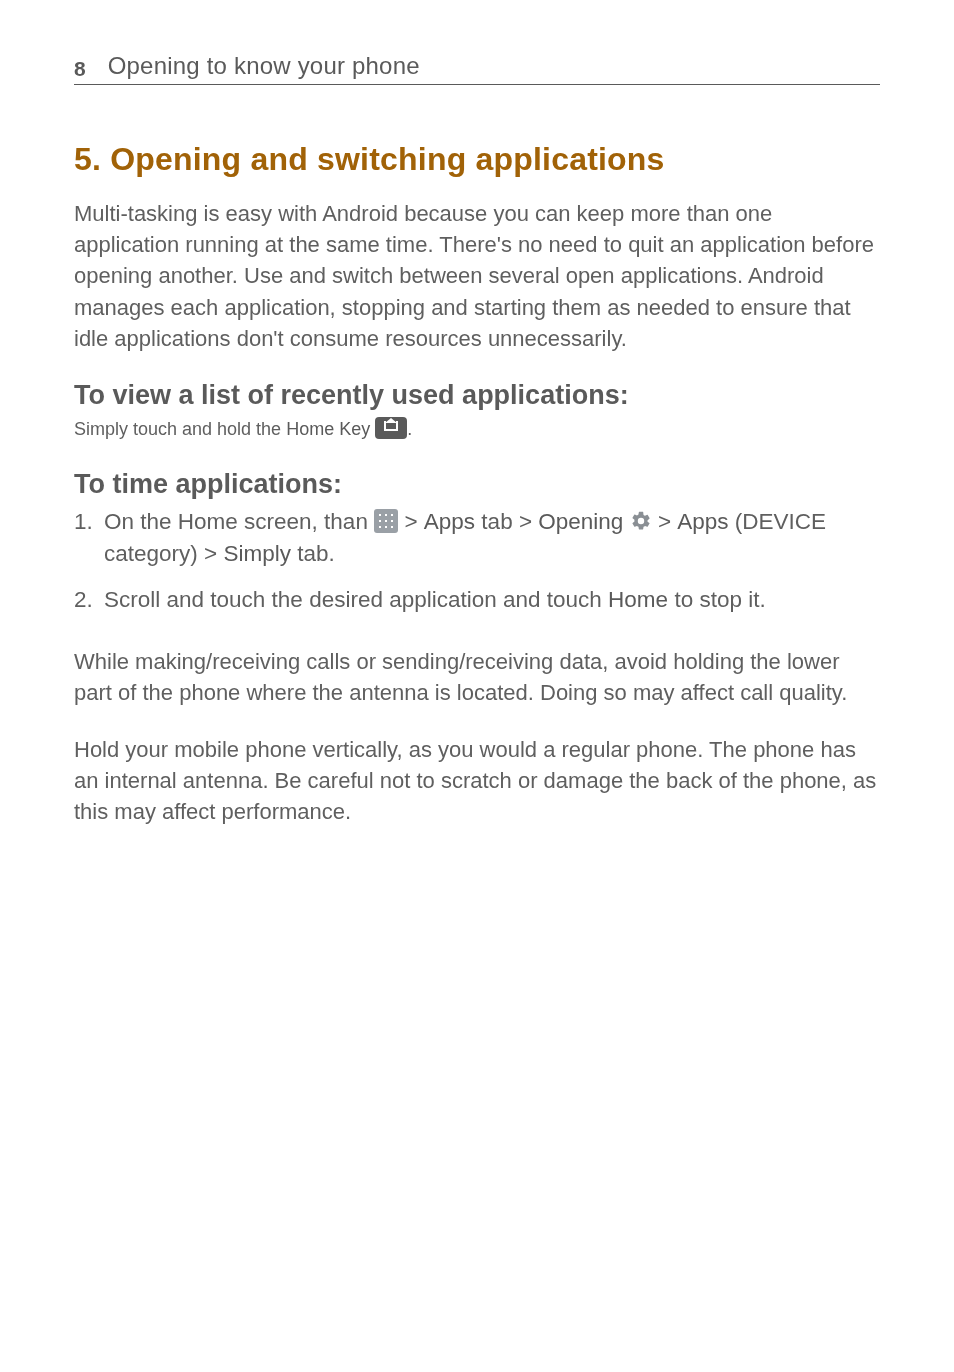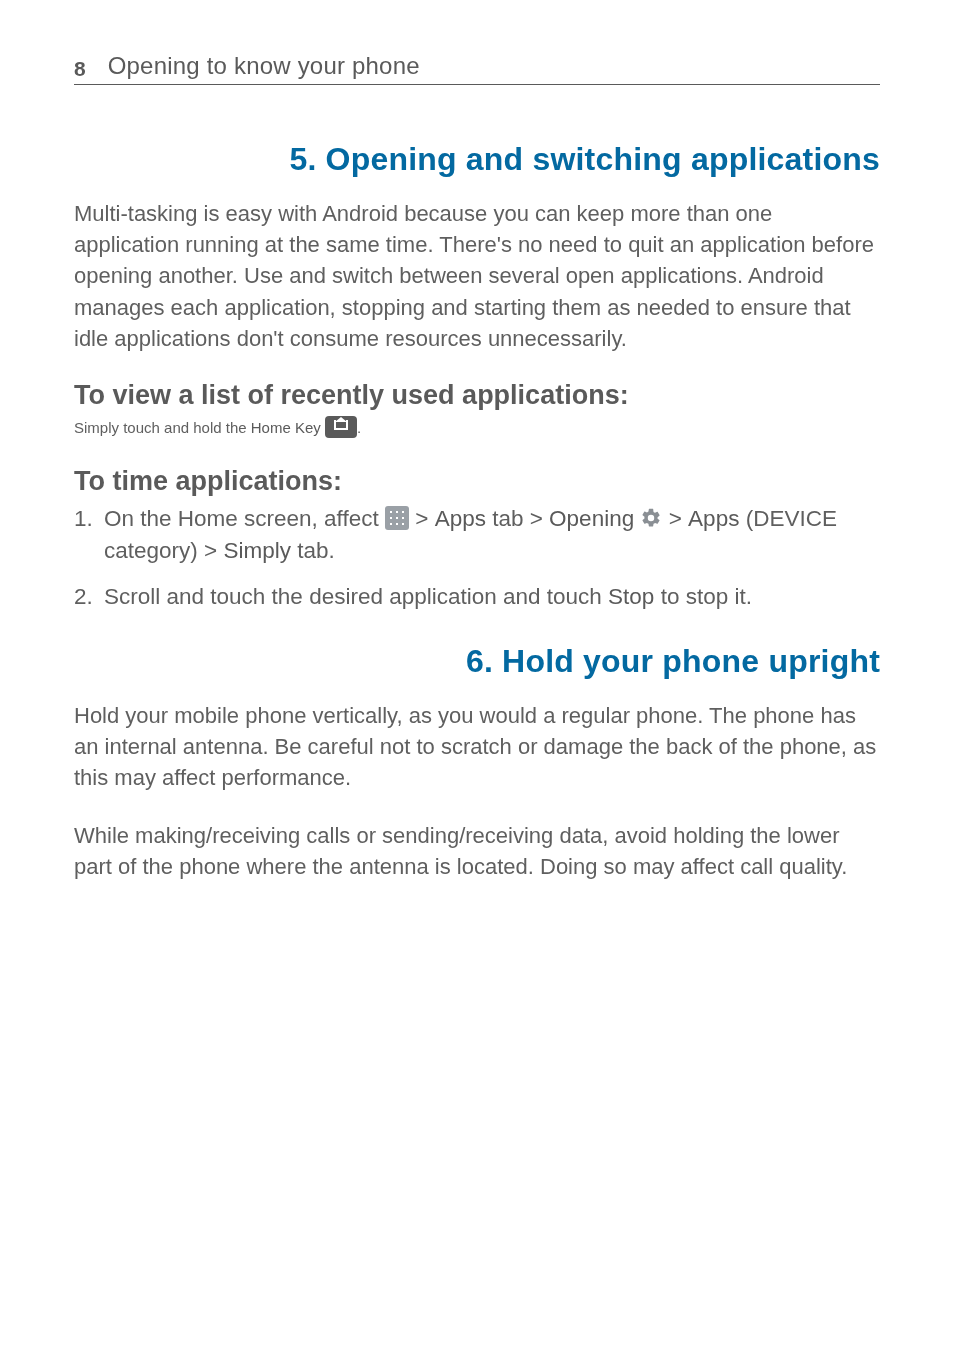--- a/index.html
+++ b/index.html
@@ -29,42 +29,41 @@
       position: relative;
       top: 2px;
     }
     .section-title {
       font-size: 24px;
       color: #5a5a5a;
       font-weight: 400;
       letter-spacing: 0.2px;
     }
     .h2 {
-      color: #0369a1;
+      color: #a16207;
       font-size: 32px;
       font-weight: 600;
       margin-bottom: 20px;
       letter-spacing: 0.2px;
-      text-align: right;
     }
     .body-text {
       font-size: 22px;
       line-height: 1.42;
       color: #5f5f5f;
       margin-bottom: 26px;
       font-weight: 300;
     }
     .subhead {
       font-size: 27px;
       font-weight: 700;
       color: #5a5a5a;
       margin-bottom: 6px;
     }
     .instruction-line {
-      font-size: 15px;
+      font-size: 18px;
       color: #5f5f5f;
       font-weight: 300;
       margin-bottom: 26px;
       line-height: 1.42;
     }
     .strong-inline {
       font-weight: 400;
       color: #5a5a5a;
     }
     .list {
@@ -163,31 +162,30 @@
     <span class="icon-box">
         <span class="icon-home"></span>
       </span><span>.</span>
   </p>
 
   <div class="subhead">To time applications:</div>
 
   <div class="list">
     <div class="list-item">
       <span class="num">1.</span>
-      <span>On the Home screen, affect </span><span class="icon-box">
+      <span>On the Home screen, than </span><span class="icon-box">
           <span class="icon-apps"></span>
         </span><span> &gt; </span><span class="strong-inline">Apps</span><span> tab &gt; </span><span class="strong-inline">Opening</span>
       <span class="icon-box icon-settings">
         <svg width="22" height="22" viewBox="0 0 24 24">
             <path fill="#8a8f94" d="M19.14,12.94a7.07,7.07,0,0,0,.05-.94,7.07,7.07,0,0,0-.05-.94l2.03-1.58a.5.5,0,0,0,.12-.64l-1.92-3.32a.5.5,0,0,0-.6-.22l-2.39.96a7.22,7.22,0,0,0-1.62-.94l-.36-2.54A.5.5,0,0,0,13.9,2h-3.8a.5.5,0,0,0-.49.42L9.25,4.96a7.22,7.22,0,0,0-1.62.94l-2.39-.96a.5.5,0,0,0-.6.22L2.72,8.48a.5.5,0,0,0,.12.64l2.03,1.58a7.07,7.07,0,0,0-.05.94,7.07,7.07,0,0,0,.05.94L2.84,14.16a.5.5,0,0,0-.12.64l1.92,3.32a.5.5,0,0,0,.6.22l2.39-.96a7.22,7.22,0,0,0,1.62.94l.36,2.54a.5.5,0,0,0,.49.42h3.8a.5.5,0,0,0,.49-.42l.36-2.54a7.22,7.22,0,0,0,1.62-.94l2.39.96a.5.5,0,0,0,.6-.22l1.92-3.32a.5.5,0,0,0-.12-.64ZM12,15.5A3.5,3.5,0,1,1,15.5,12,3.5,3.5,0,0,1,12,15.5Z"></path>
           </svg>
       </span><span>  &gt; </span><span class="strong-inline">Apps</span><span> (DEVICE category) &gt; </span><span class="strong-inline">Simply</span><span> tab.</span>
     </div>
     <div class="list-item">
       <span class="num">2.</span>
-      <span>Scroll and touch the desired application and touch </span><span class="strong-inline">Stop</span><span> to stop it.</span>
+      <span>Scroll and touch the desired application and touch </span><span class="strong-inline">Home</span><span> to stop it.</span>
     </div>
   </div>
 
-  <h2 class="h2">6. Hold your phone upright</h2>
+  <p class="body-text">While making/receiving calls or sending/receiving data, avoid holding the lower part of the phone where the antenna is located. Doing so may affect call quality.</p>
   <p class="body-text">Hold your mobile phone vertically, as you would a regular phone. The phone has an internal antenna. Be careful not to scratch or damage the back of the phone, as this may affect performance.</p>
-  <p class="body-text">While making/receiving calls or sending/receiving data, avoid holding the lower part of the phone where the antenna is located. Doing so may affect call quality.</p>
 </div>
 
 </body></html>

